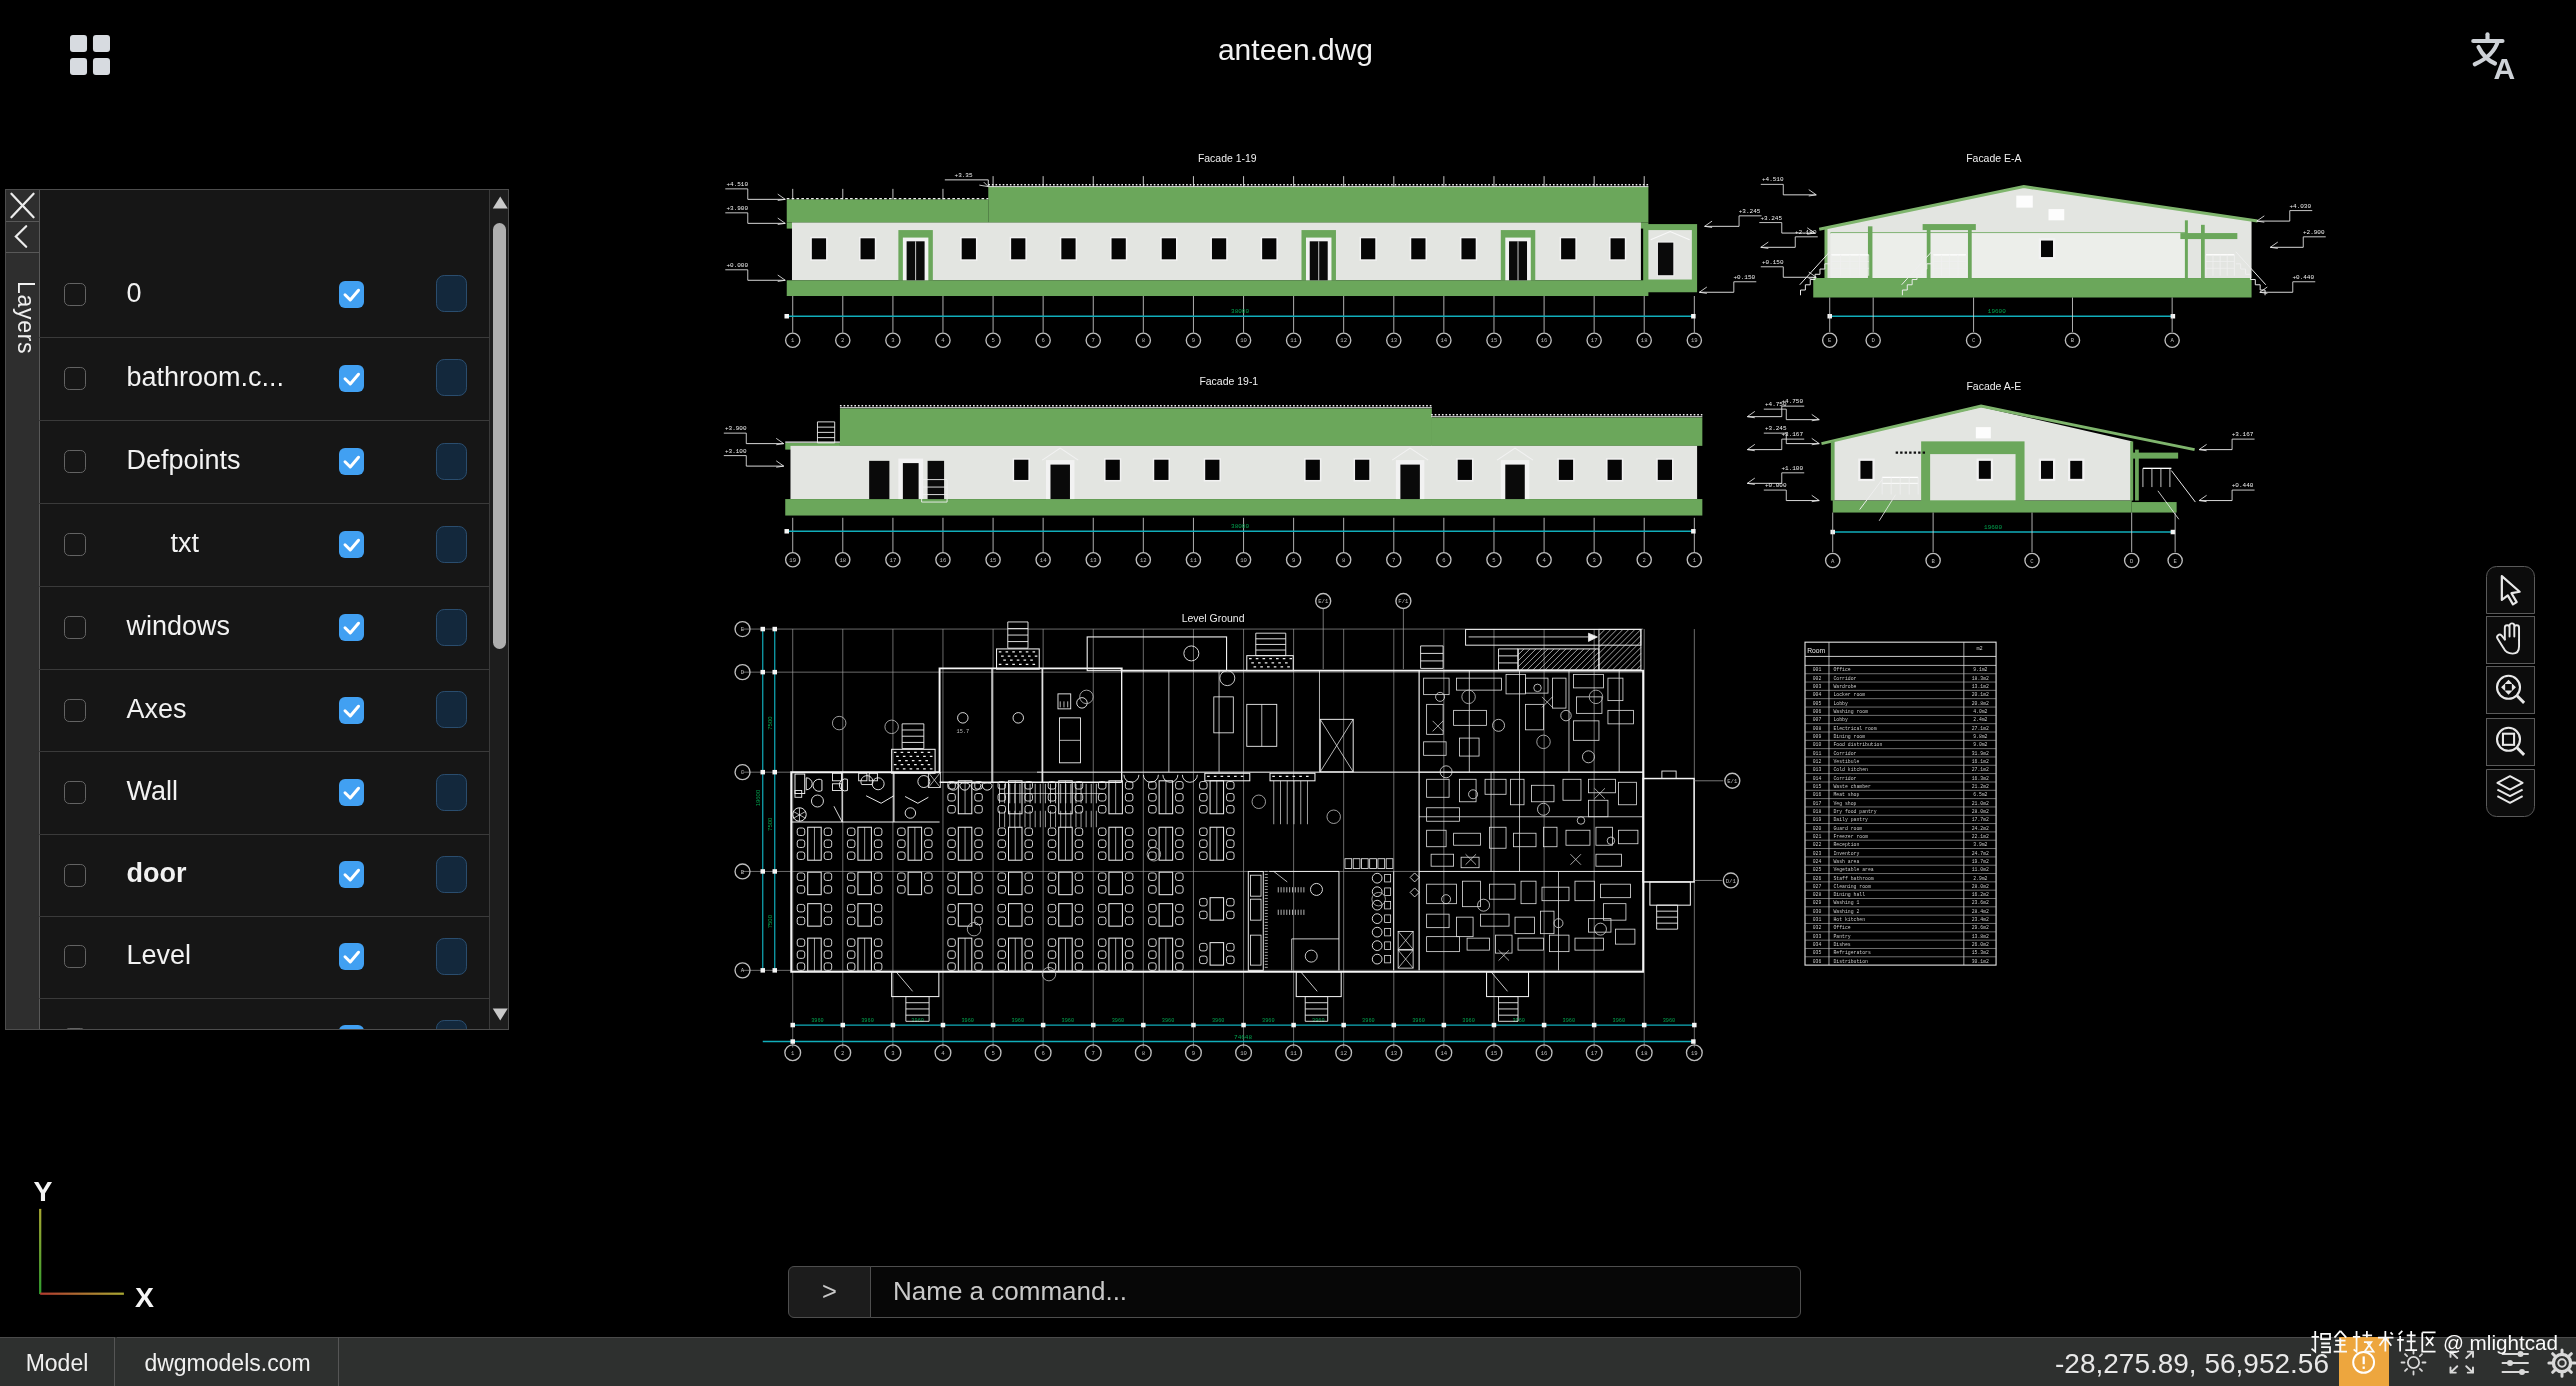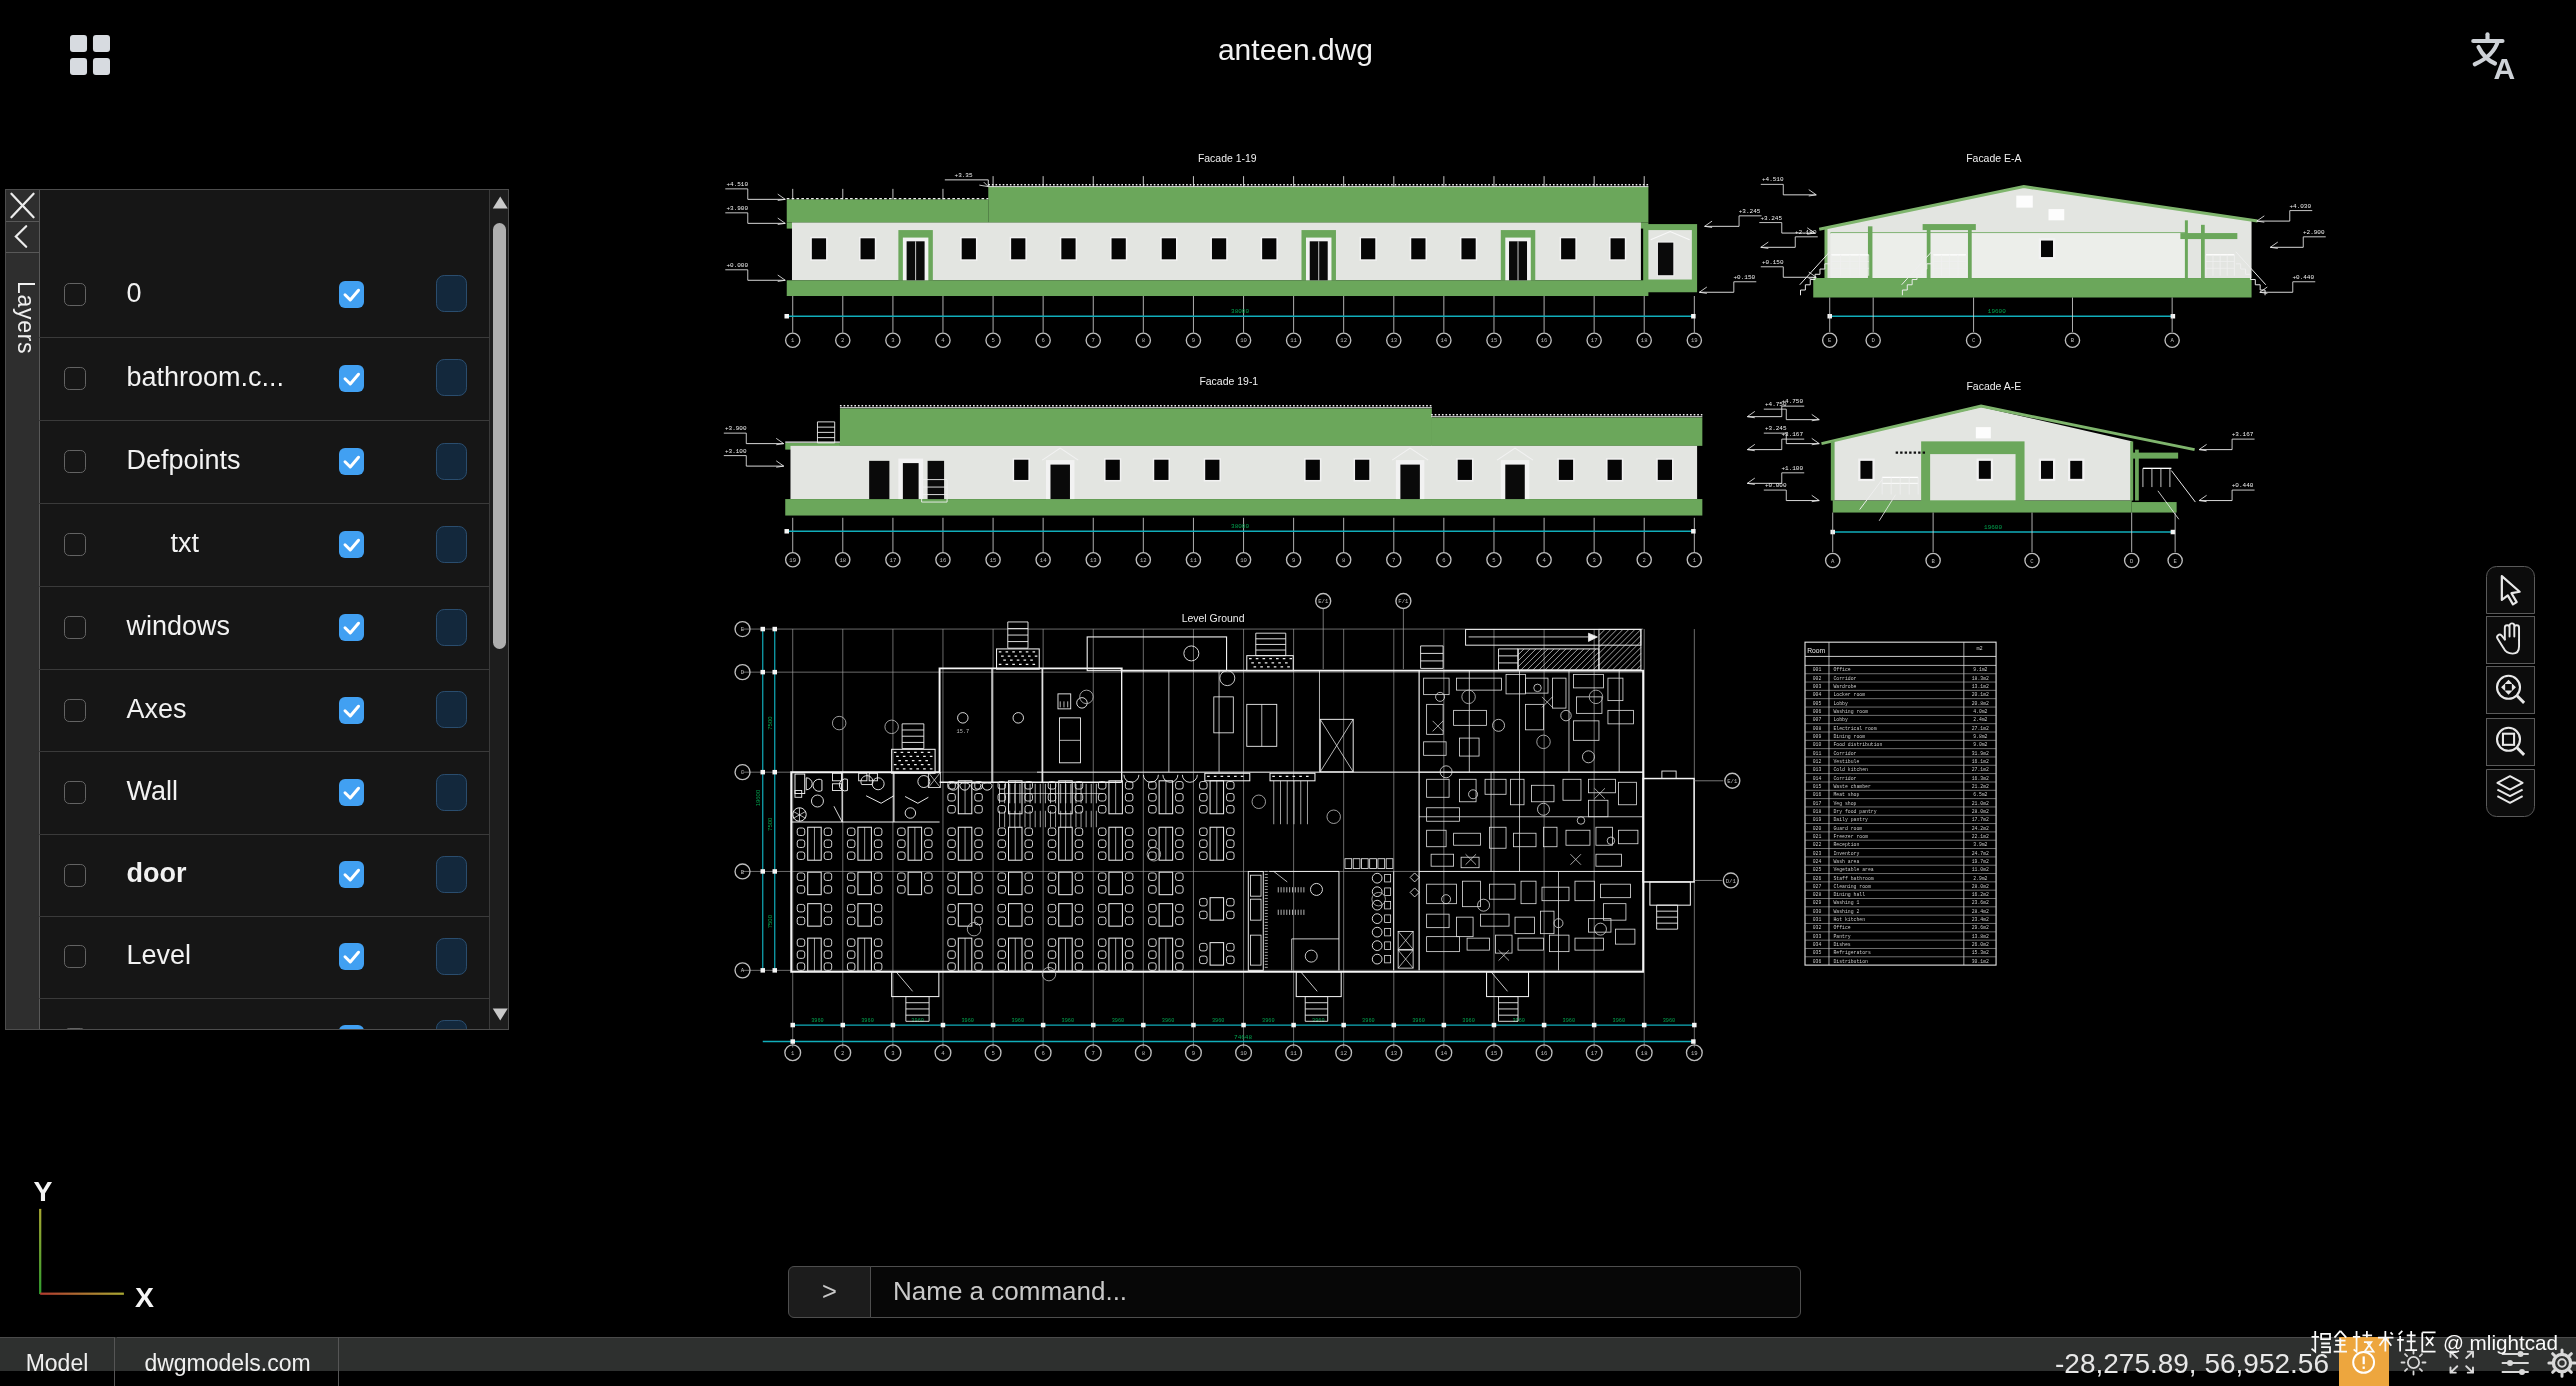--- a/index.html
+++ b/index.html
@@ -236,21 +236,21 @@
     <rect x="23" y="165" width="112" height="3" fill="url(#gx)"></rect>
     <text x="150" y="184" font-size="38" font-weight="bold" fill="#f5f5f5">X</text>
   </svg>
 </div>
 
 <div class="abs" style="left:788px;top:1266px;width:1012px;height:52px;z-index:20;">
   <div class="abs" style="left:0;top:0;width:83px;height:52px;background:#1c1c1c;border:1.5px solid #4e4e4e;border-radius:6px 0 0 6px;box-sizing:border-box;color:#c9c9c9;font-size:25.5px;line-height:48px;text-align:center;">&gt;</div>
   <div class="abs" style="left:82px;top:0;width:931px;height:52px;background:#070707;border:1.5px solid #4e4e4e;border-radius:0 6px 6px 0;box-sizing:border-box;color:#c9c9c9;font-size:26px;line-height:48px;padding-left:22px;">Name a command...</div>
 </div>
 
-<div class="abs" style="left:0;top:1337px;width:2576px;height:34px;background:#2e302f;z-index:15;">
+<div class="abs" style="left:0;top:1337px;width:2576px;height:50px;background:#2e302f;z-index:15;">
 
   <div class="abs" style="left:0;top:0;width:115px;height:50px;border-right:1.5px solid #555;color:#f0f0f0;font-size:23px;line-height:50px;text-align:center;border-top:0.7px solid #4a4a4a;box-sizing:border-box;">Model</div>
 
   <div class="abs" style="left:117px;top:0;width:222px;height:50px;border-right:1.5px solid #555;color:#f0f0f0;font-size:23px;line-height:50px;text-align:center;border-top:0.7px solid #4a4a4a;box-sizing:border-box;">dwgmodels.com</div>
   <div class="abs" style="left:339px;top:0;width:2237px;height:0.7px;background:#4a4a4a;"></div>
 
   <div class="abs" style="left:1986px;top:2.2px;width:343px;height:50px;color:#e8e8e8;font-size:28px;line-height:50px;text-align:right;">-28,275.89, 56,952.56</div>
 
   <div class="abs" style="left:2339px;top:0;width:50px;height:50px;background:#eda63e;">
     <svg width="50" height="50" viewBox="0 0 67 67">

